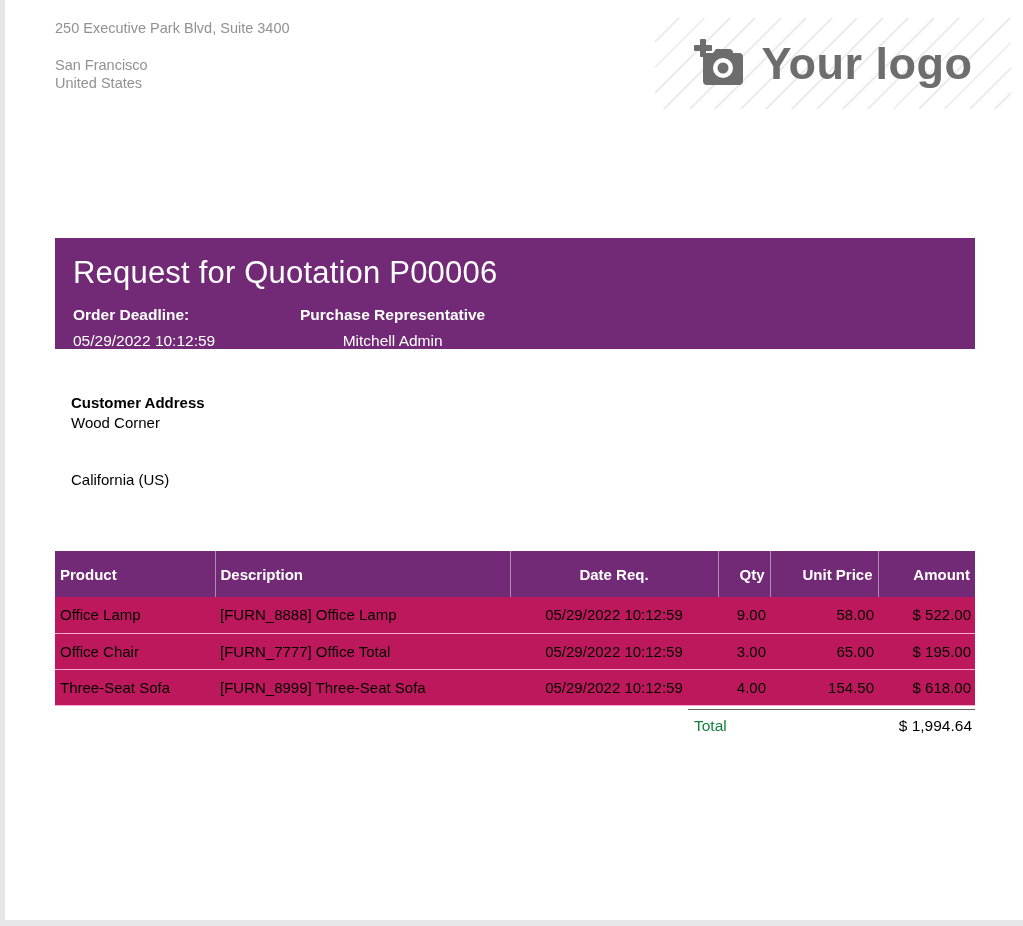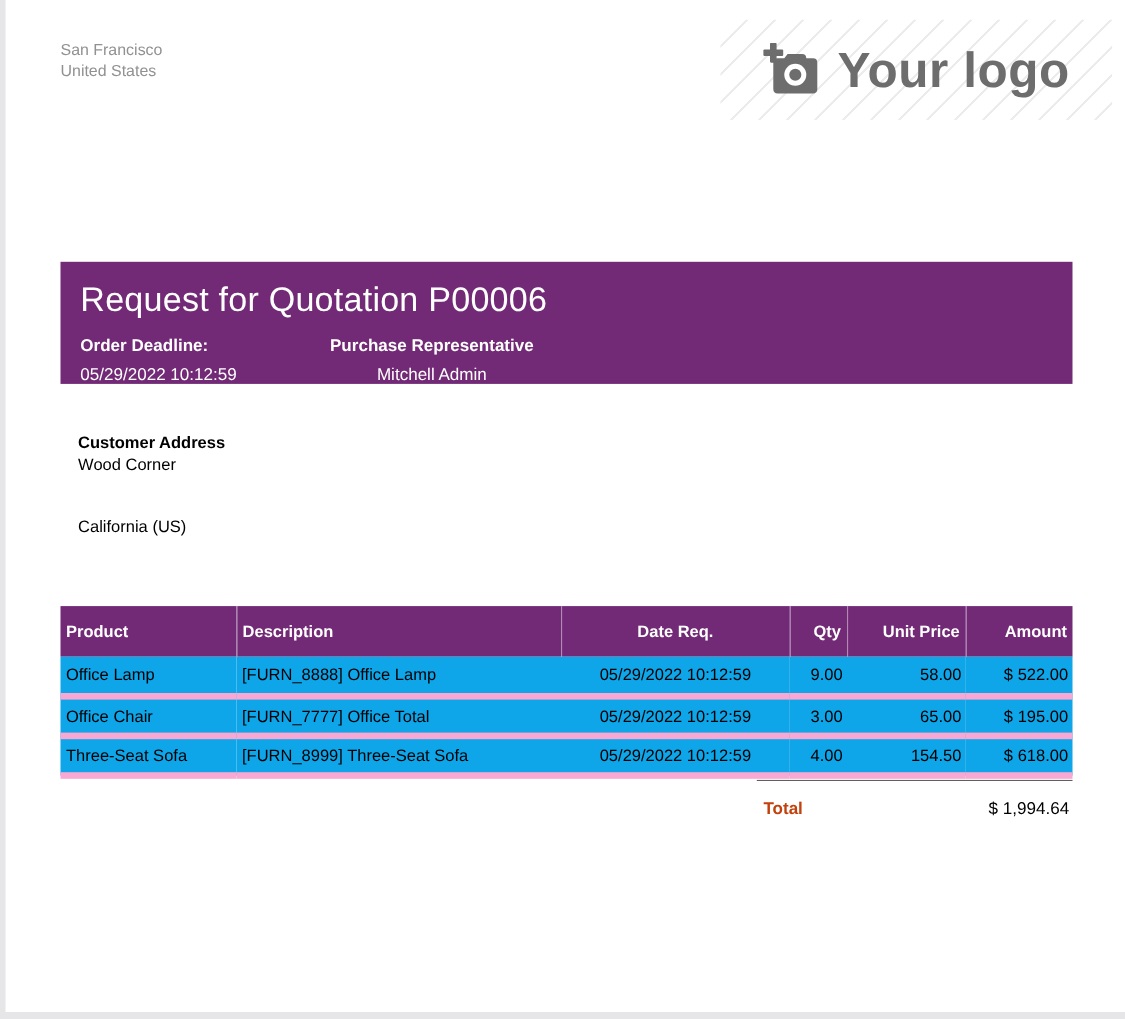--- a/index.html
+++ b/index.html
@@ -64,45 +64,46 @@
     position:absolute; left:55px; top:551px; width:920px;
     border-collapse:collapse; table-layout:fixed; font-size:15px;
   }
   .items-table th {
     background:#722a76; color:#ffffff; font-weight:700; font-size:15px;
     height:46px; padding:0 5px; border-left:1px solid rgba(255,255,255,0.45);
   }
   .items-table th:first-child { border-left:none; }
   .items-table td {
     height:36px; padding:0 4px;
-    border-bottom:6px solid #f9a8d4;
-    background:#0ea5e9;
+    border-bottom:1px solid #f9a8d4;
+    background:#be185d;
   }
   .al { text-align:left; }
   .ac { text-align:center; }
   .ar { text-align:right;margin-top:20px; }
   .items-table td.al { padding-left:5px; }
 
   
   .total-block {
     position:absolute; left:688px; top:709px; width:287px;
     border-top:1px solid #5f5f5f;
     display:flex; justify-content:space-between; align-items:baseline;
     padding:7px 3px 0 6px; font-size:15.5px;
   }
-  .total-label { font-weight:700; color:#c2410c;margin-top:10px; }
+  .total-label { font-weight:400; color:#15803d; }
   .total-value { color:#000; }
 </style>
 </head>
 <body>
 
 <div class="gutter-left"></div>
 <div class="gutter-bottom"></div>
 
 <div class="company-block">
+  <div>250 Executive Park Blvd, Suite 3400</div>
   <div class="spacer"></div>
   <div>San Francisco</div>
   <div>United States</div>
 </div>
 
 <div class="logo-box">
   <svg class="camera-icon" viewBox="0 0 52 50" xmlns="http://www.w3.org/2000/svg">
 
     <rect x="7" y="0" width="6" height="18" rx="1" fill="#6d6d6d"></rect>
     <rect x="1" y="6" width="18" height="6" rx="1" fill="#6d6d6d"></rect>

